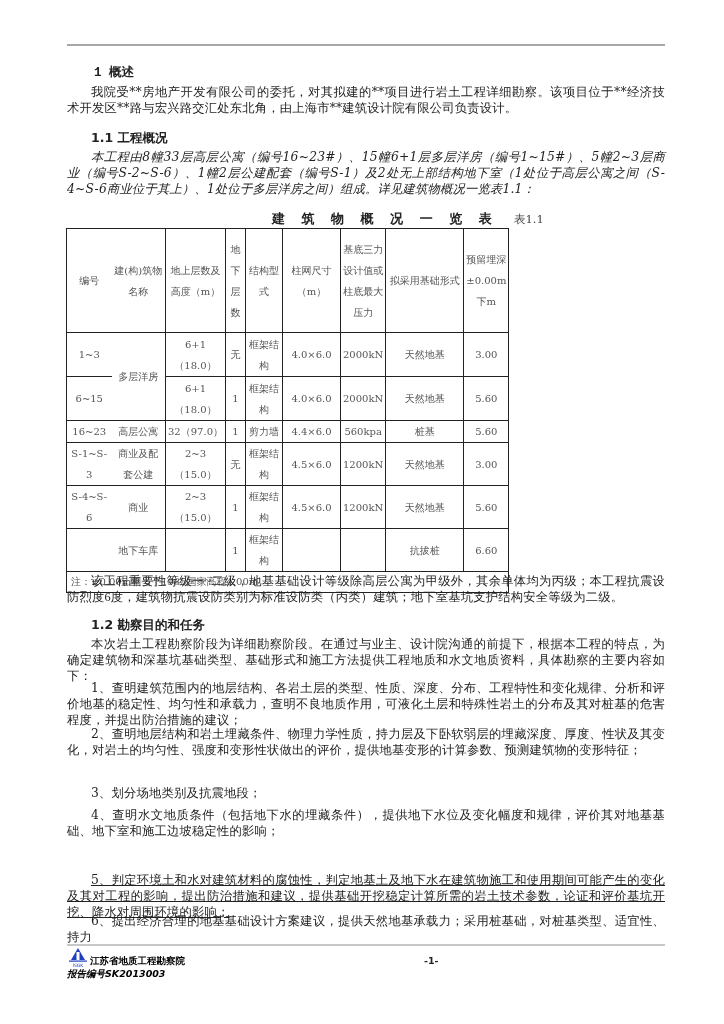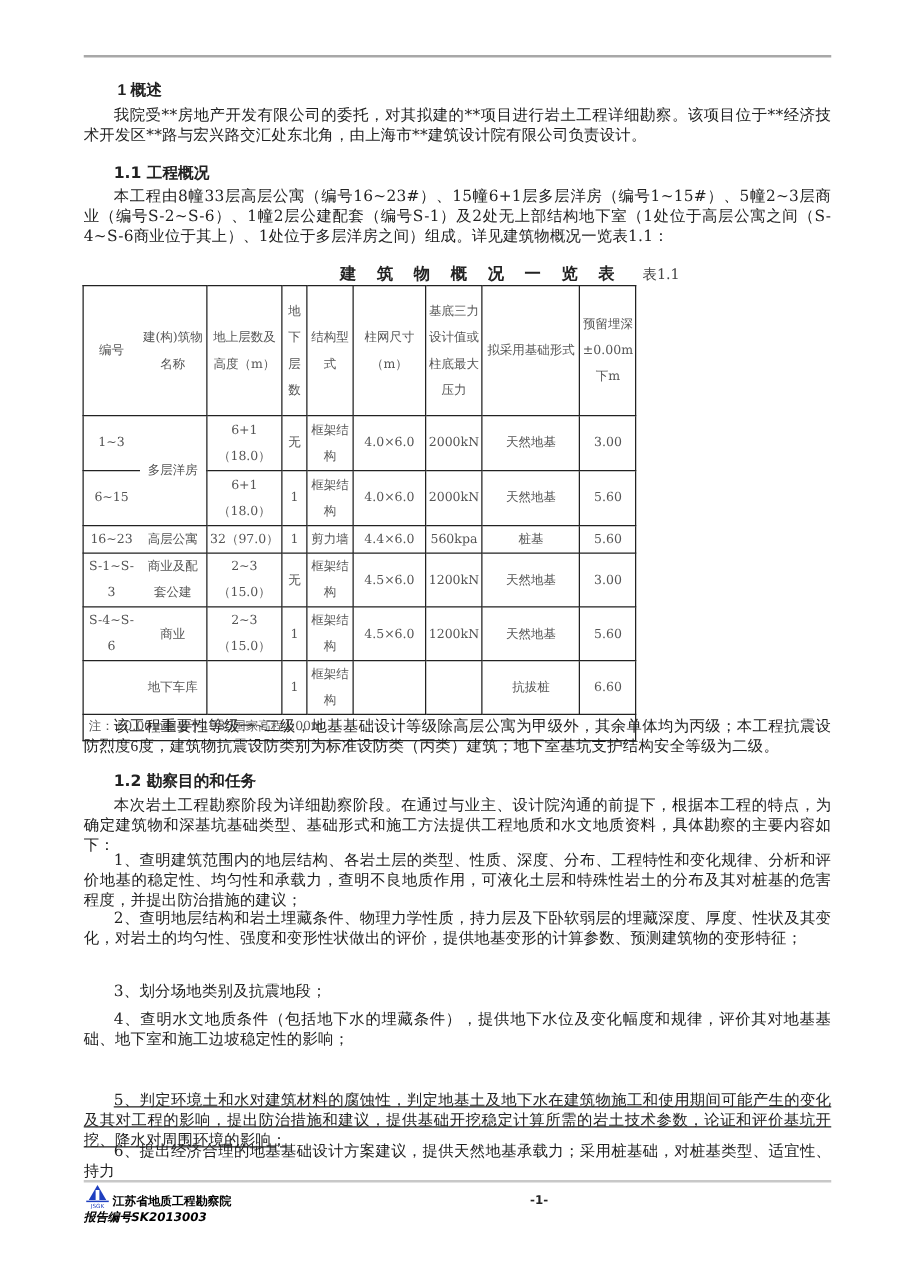--- a/index.html
+++ b/index.html
@@ -1,20 +1,20 @@
 <!DOCTYPE html>
 <html><head>
 <meta charset="utf-8">
 <style>
   html, body { margin: 0; padding: 0; background: #ffffff; }
   body { width: 724px; height: 1024px; position: relative; overflow: hidden;
          font-family: "DejaVu Serif", "Liberation Serif", serif; color: #222; }
   .header-rule { position: absolute; left: 67px; top: 44px; width: 598px; height: 2px; background: #a8a8a8; }
   .content { position: absolute; left: 67px; top: 60px; width: 598px; }
-  .h1 { font-family: Liberation Sans, sans-serif; font-weight: bold; font-size: 12.5px;
+  .h1 { font-family: Liberation Mono, monospace; font-weight: bold; font-size: 12.5px;
         position: absolute; left: 27px; top: 4px; margin: 0; }
   .para { position: absolute; left: 0; width: 598px; font-size: 12.3px; line-height: 16px;
           text-indent: 24px; margin: 0; letter-spacing: 0.2px; text-align: justify; }
   .h2 { font-family: "DejaVu Sans", sans-serif; font-weight: bold; font-size: 12.5px;
         position: absolute; left: 24px; margin: 0; }
   .table-title { position: absolute; left: 205px; top: 150px; font-family: "DejaVu Sans", sans-serif;
                  font-weight: bold; font-size: 13px; letter-spacing: 6px; }
   .table-no { position: absolute; left: 447px; top: 152px; font-size: 11.5px; color: #444; }
   table.bld { position: absolute; left: -1px; top: 168px; border-collapse: collapse;
               font-size: 10px; color: #555; }
@@ -32,21 +32,21 @@
 </style>
 </head>
 <body>
 
 <div class="header-rule"></div>
 
 <div class="content">
   <p class="h1">1 概述</p>
   <p class="para" style="top:24px;">我院受**房地产开发有限公司的委托，对其拟建的**项目进行岩土工程详细勘察。该项目位于**经济技术开发区**路与宏兴路交汇处东北角，由上海市**建筑设计院有限公司负责设计。</p>
   <p class="h2" style="top:70px;">1.1 工程概况</p>
-  <p class="para" style="top:89px;">本工程由8幢33层高层公寓（编号16~23#）、15幢6+1层多层洋房（编号1~15#）、5幢2~3层商业（编号S-2~S-6）、1幢2层公建配套（编号S-1）及2处无上部结构地下室（1处位于高层公寓之间（S-4~S-6商业位于其上）、1处位于多层洋房之间）组成。详见建筑物概况一览表1.1：</p>
+  <p class="para" style="top:89px;font-style:italic;">本工程由8幢33层高层公寓（编号16~23#）、15幢6+1层多层洋房（编号1~15#）、5幢2~3层商业（编号S-2~S-6）、1幢2层公建配套（编号S-1）及2处无上部结构地下室（1处位于高层公寓之间（S-4~S-6商业位于其上）、1处位于多层洋房之间）组成。详见建筑物概况一览表1.1：</p>
 
   <div class="table-title">建 筑 物 概 况 一 览 表</div>
   <div class="table-no">表1.1</div>
 
   <table class="bld">
     <colgroup>
       <col style="width:45px">
         <col style="width:54px">
         <col style="width:60px">
         <col style="width:20px">

